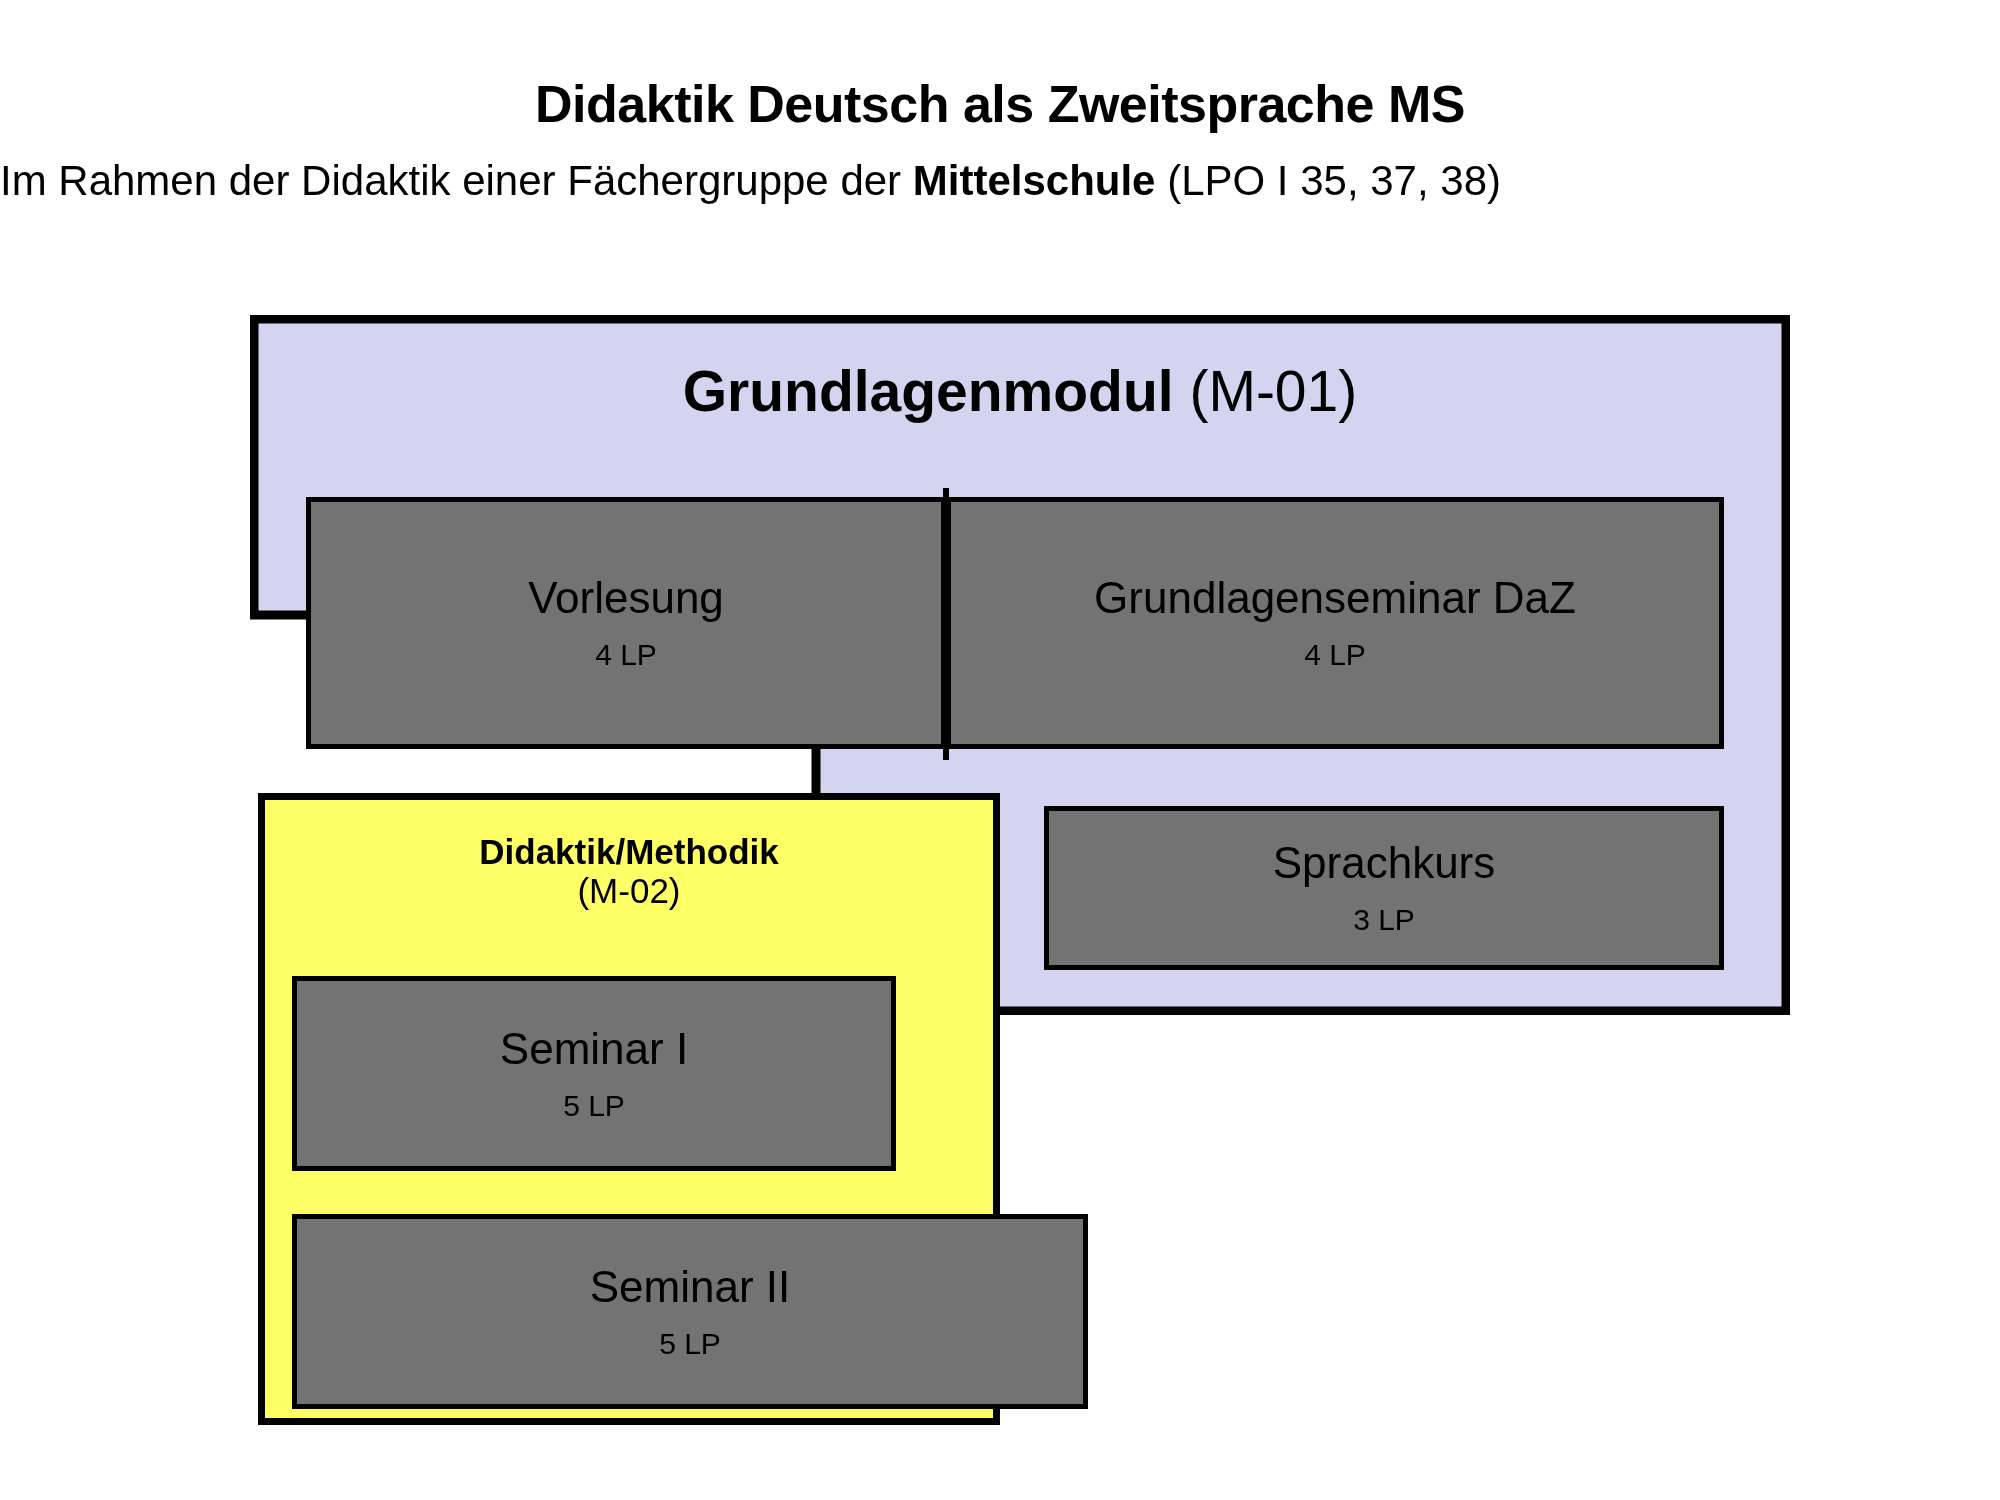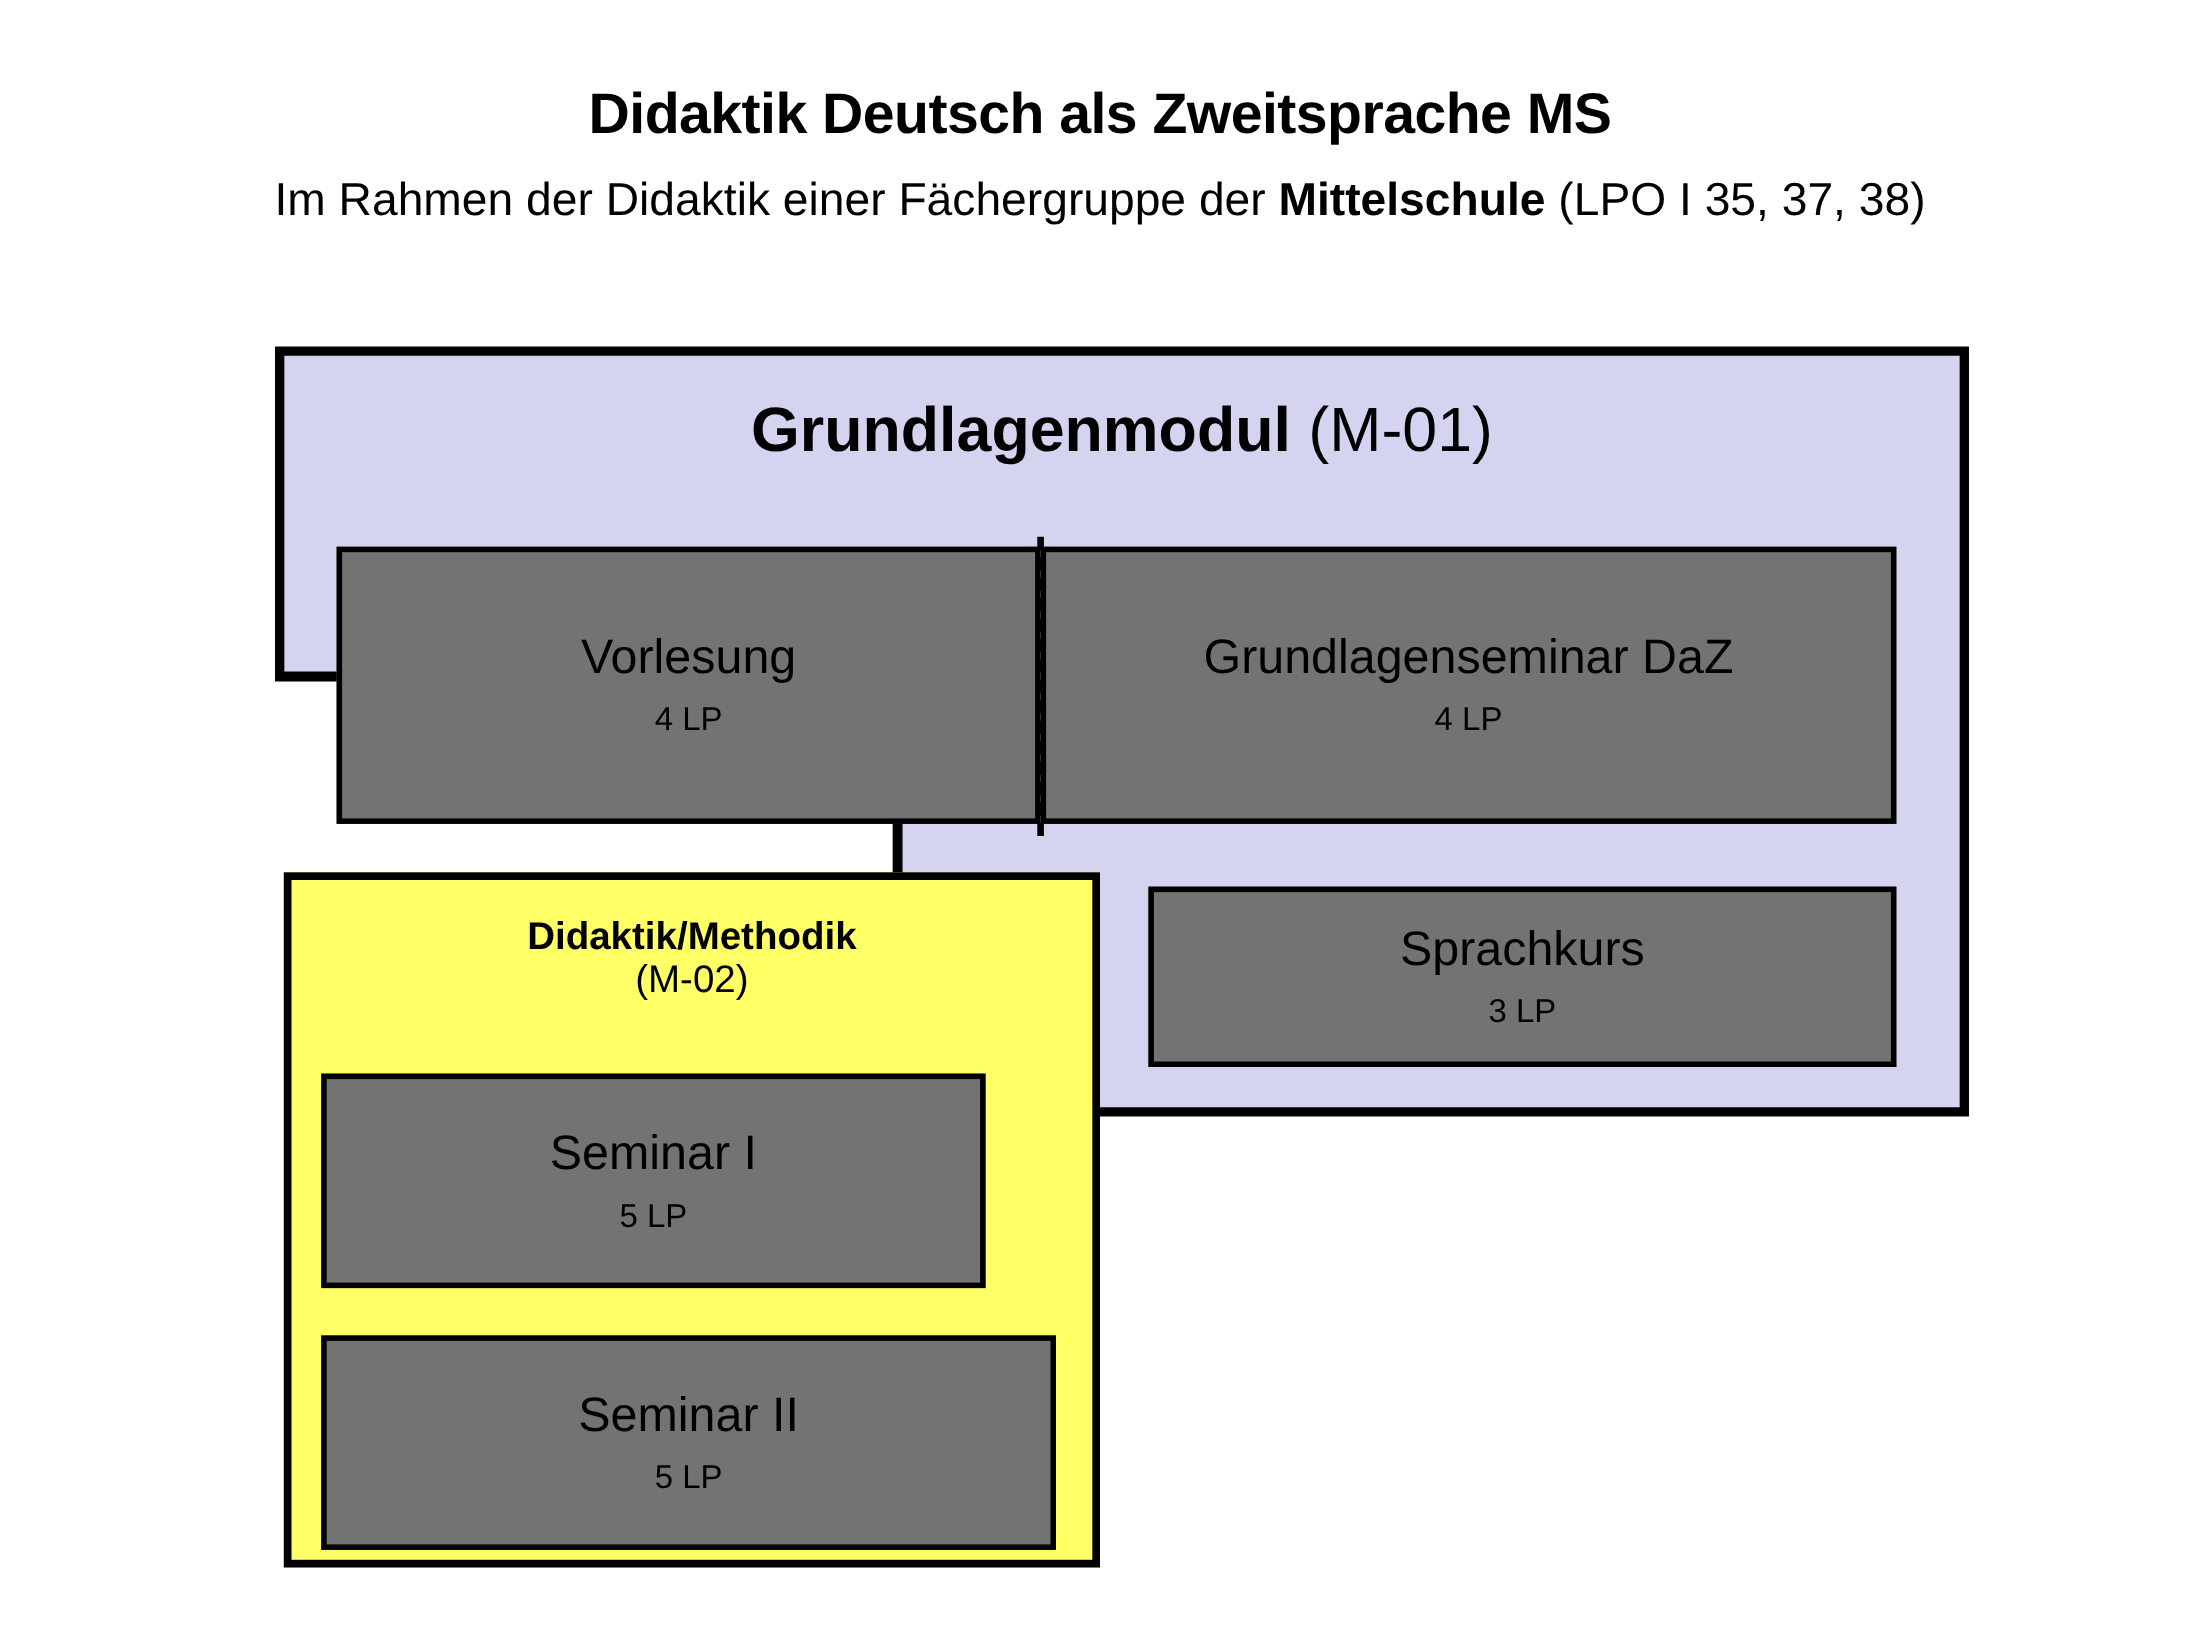--- a/index.html
+++ b/index.html
@@ -27,21 +27,21 @@
   #page-title {
     text-align: center;
     font-size: 52px;
     font-weight: bold;
     letter-spacing: -0.5px;
     margin: 0;
     padding: 78px 0 0 0;
     line-height: 1.0;
   }
   #page-subtitle {
-    text-align: center;
+    text-align: left;
     font-size: 42px;
     font-weight: normal;
     margin: 0;
     padding: 30px 0 0 0;
     line-height: 1.0;
     white-space: nowrap;
   }
   #page-subtitle .em {
     font-weight: bold;
   }
@@ -152,21 +152,21 @@
   }
   #course-seminar-1 {
     left: 292px;
     top: 976px;
     width: 604px;
     height: 195px;
   }
   #course-seminar-2 {
     left: 292px;
     top: 1214px;
-    width: 668px;
+    width: 796px;
     height: 195px;
   }
 </style>
 </head>
 <body>
 
 <div id="header">
   <h1 id="page-title">Didaktik Deutsch als Zweitsprache MS</h1>
   <p id="page-subtitle"><span>Im Rahmen der Didaktik einer Fächergruppe der </span><span class="em">Mittelschule</span><span> (LPO I 35, 37, 38)</span></p>
 </div>

